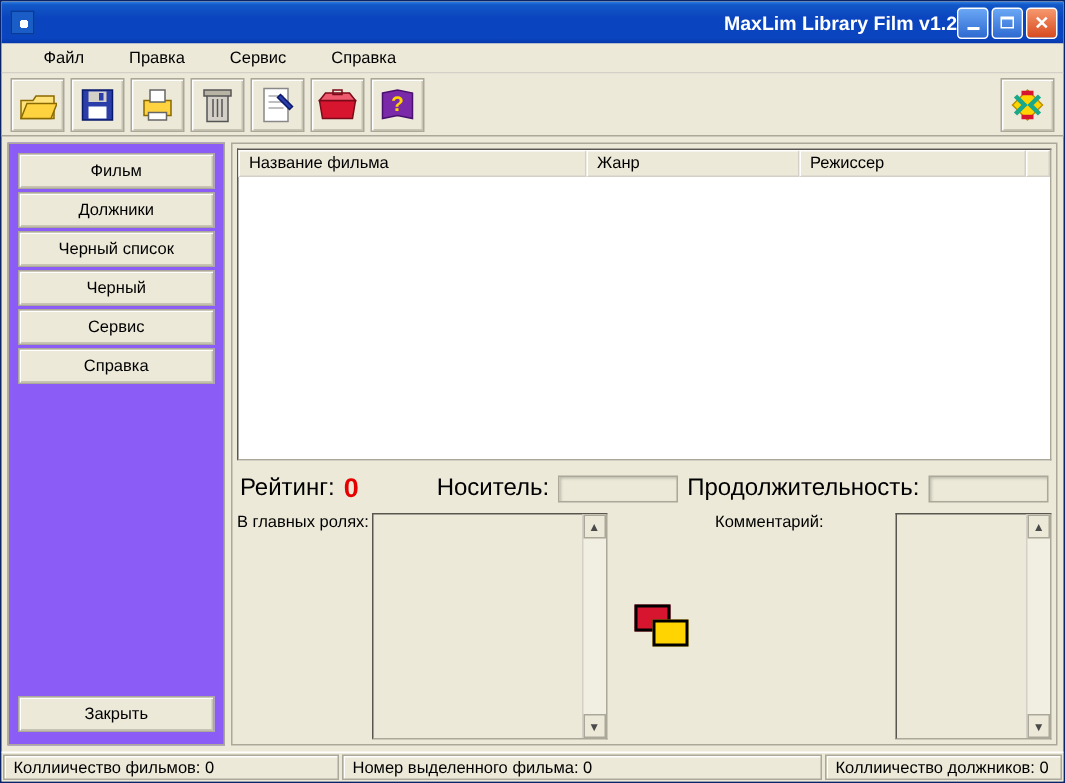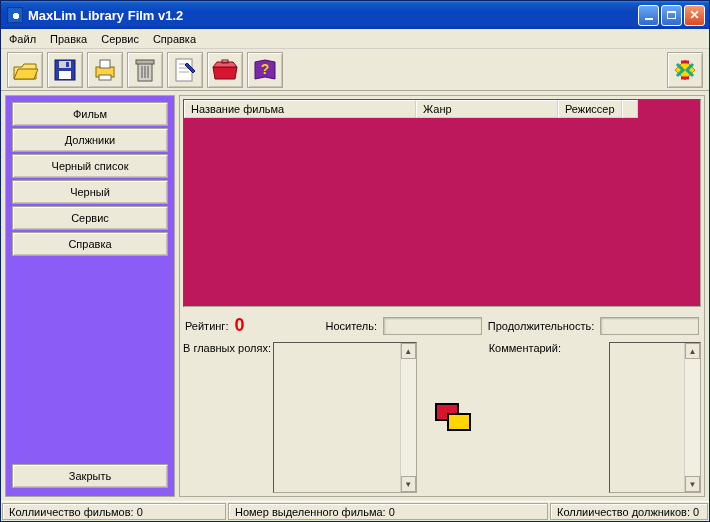--- a/index.html
+++ b/index.html
@@ -15,20 +15,21 @@
   
   .titlebar {
     height: 28px;
     background: linear-gradient(to bottom, #2a80e6 0%, #1258c7 8%, #0a44be 40%, #0a44be 88%, #0636aa 100%);
     display: flex;
     align-items: center;
     padding: 0 4px 0 6px;
     color: #fff;
     font-weight: bold;
     font-size: 13px;
+    text-align: right;
   }
   .titlebar .app-icon {
     width: 16px; height: 16px; margin-right: 5px;
     background:
       radial-gradient(circle at 8px 8px, #fff 3px, transparent 3px),
       #1b5dc7;
     border: 1px solid #083a9a;
   }
   .titlebar .title-text { flex: 1; }
   .titlebar .win-btns { display: flex; gap: 2px; }
@@ -51,22 +52,22 @@
   .win-btn .min-g { width: 8px; height: 2px; background: #fff; margin-top: 7px; }
   .win-btn .max-g { width: 9px; height: 8px; border: 1px solid #fff; border-top: 2px solid #fff; }
   .win-btn .x-g::before { content: "✕"; }
 
   
   .menubar {
     height: 20px;
     background: #ece9d8;
     display: flex;
     align-items: center;
-    gap: 2px;
-    padding: 0 2px;
+    gap: 18px;
+    padding: 0 22px;
     border-bottom: 1px solid #d4d0c8;
   }
   .menubar .mitem { padding: 2px 6px; cursor: default; }
 
   
   .toolbar {
     height: 42px;
     background: #ece9d8;
     display: flex;
     align-items: center;
@@ -112,24 +113,24 @@
   .main {
     flex: 1;
     border: 1px solid #aca899;
     background: #ece9d8;
     display: flex;
     flex-direction: column;
     padding: 3px;
   }
   .grid-wrap {
     height: 208px;
-    background: #be185d;
+    background: #ffffff;
     border: 1px inset #aca899;
     display: flex;
-    flex-direction: row;
+    flex-direction: column;
     justify-content: flex-end;
   }
   .grid-head {
     display: flex;
     background: #ece9d8;
     height: 18px;
   }
   .gh {
     border-right: 1px solid #d4d0c8;
     border-bottom: 1px solid #d4d0c8;
@@ -146,21 +147,21 @@
   .gh.c4 { width: 16px;}
   .grid-body { flex: 1; overflow: auto; }
 
   .info-row {
     display: flex;
     align-items: center;
     margin-top: 8px;
     gap: 6px;
     padding: 0 2px;
   }
-  .info-row .lbl { font-size: 11px; }
+  .info-row .lbl { font-size: 16px; }
   .rating-val {
     color: #e60000;
     font-family: "Comic Sans MS", Arial;
     font-weight: bold;
     font-size: 18px;
     width: 50px;
     text-align: left;
   }
   .sunken-field {
     border: 1px solid #aca899;

